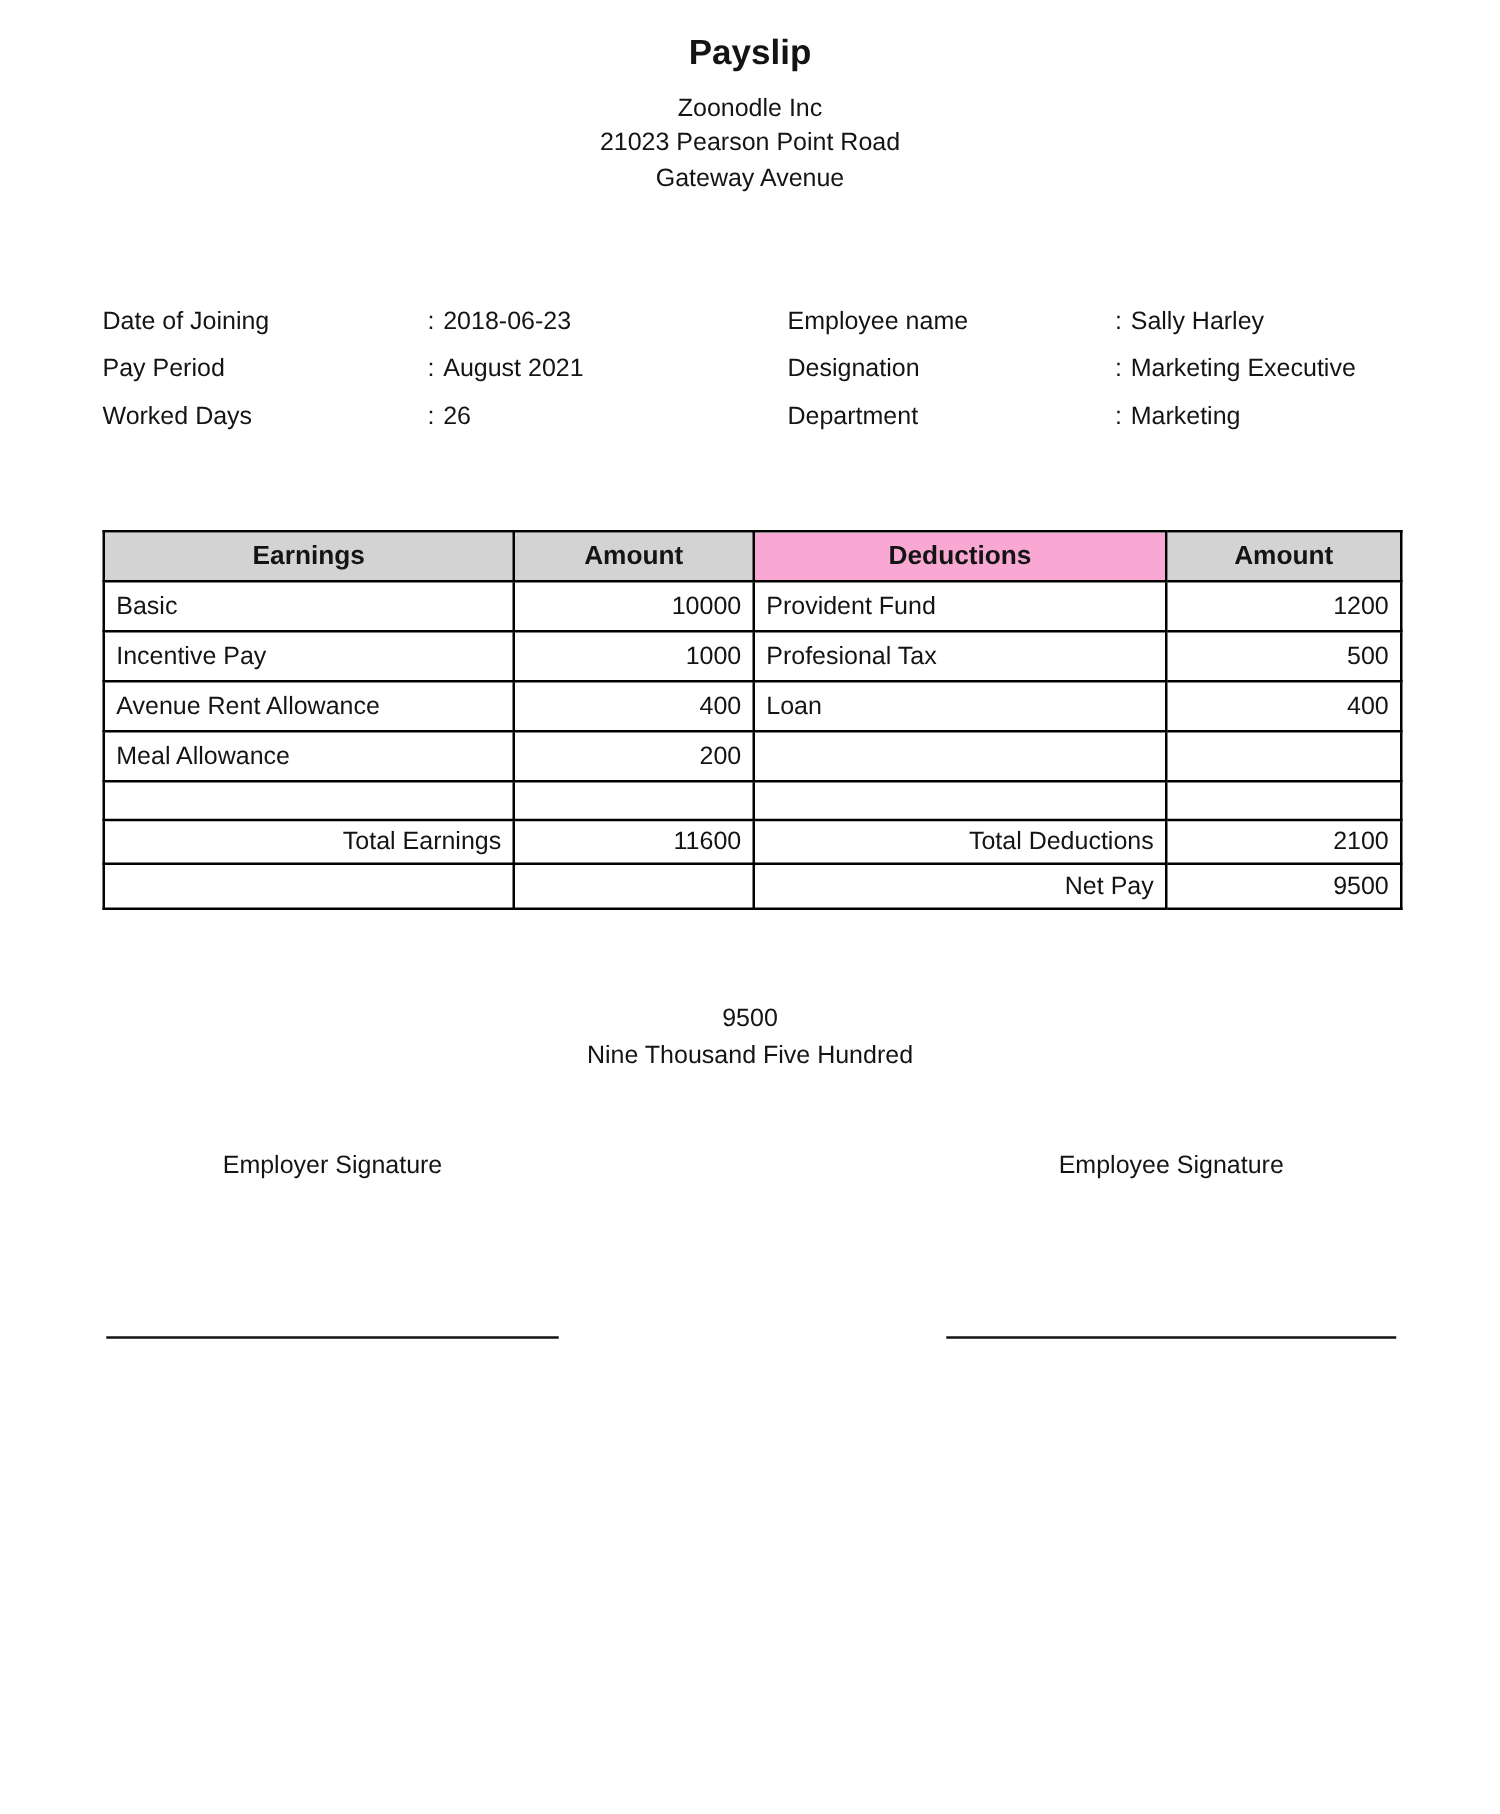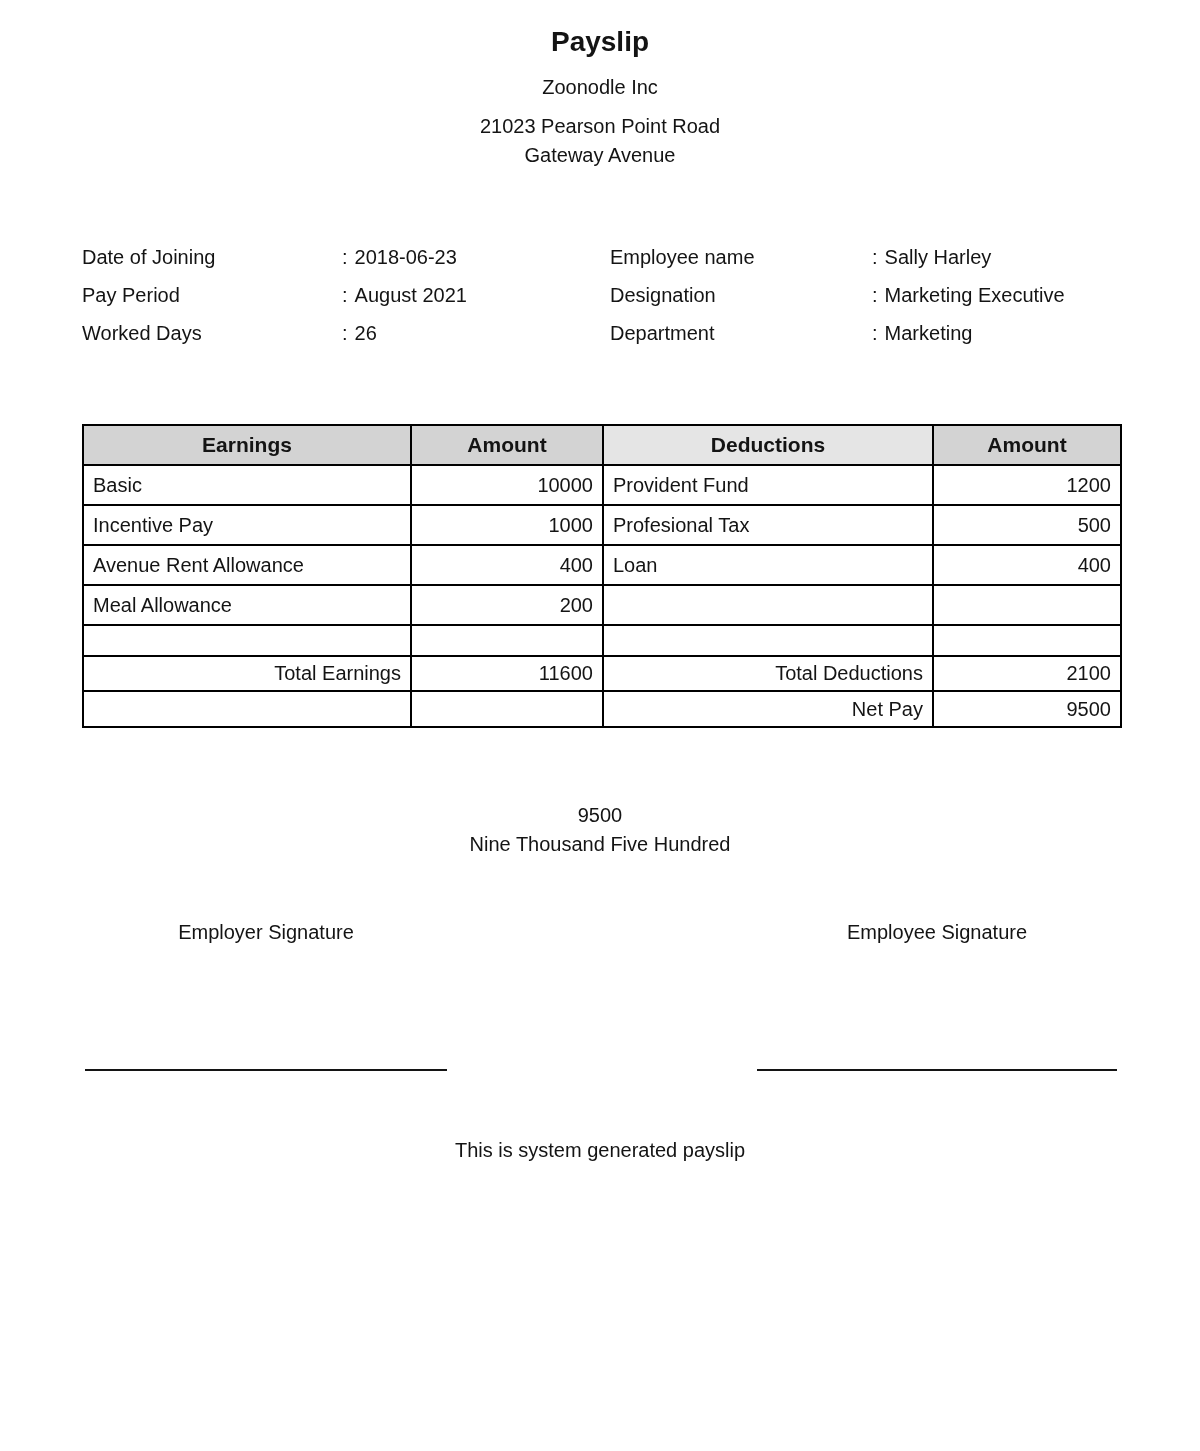--- a/index.html
+++ b/index.html
@@ -11,32 +11,32 @@
     background: #ffffff;
     font-family: "Liberation Sans", sans-serif;
     color: #141414;
     overflow: hidden;
   }
 
   
   .doc-header { position: absolute; top: 0; left: 0; width: 100%; text-align: center; }
   .doc-title { position: absolute; top: 25px; width: 100%; font-size: 28px; font-weight: bold; line-height: 34px; }
   .company-name { position: absolute; top: 73px; width: 100%; font-size: 20px; line-height: 28px; }
-  .company-address { position: absolute; top: 112px; width: 100%; font-size: 20px; line-height: 29px; }
+  .company-address { position: absolute; top: 100px; width: 100%; font-size: 20px; line-height: 29px; }
 
   
   .info {
     position: absolute; top: 238px; left: 82px; width: 1038px;
     display: grid; grid-template-columns: 528px 510px;
     font-size: 20px;
   }
   .info-col { display: flex; flex-direction: column; }
   .info-row { display: flex; height: 38px; align-items: center; }
   .info-col-left .info-label { width: 260px; flex: 0 0 260px; }
-  .info-col-right .info-label { width: 262px; flex: 0 0 262px; }
+  .info-col-right .info-label { width: 262px; flex: 0 0 262px; margin-left: 20px; }
   .info-value-wrap { display: flex; }
   .colon-sep { margin-right: 7px; }
 
   
   .pay-table {
     position: absolute; top: 424px; left: 82px; width: 1038px;
     border-collapse: collapse; table-layout: fixed;
     font-size: 20px; color: #141414;
   }
   .pay-table th, .pay-table td {
@@ -137,21 +137,21 @@
     <colgroup>
       <col style="width:328px">
         <col style="width:192px">
         <col style="width:330px">
         <col style="width:188px">
     </colgroup>
     <thead>
       <tr>
         <th class="col-header" style="background: rgb(211, 211, 211);">Earnings</th>
         <th class="col-header" style="background: rgb(211, 211, 211);">Amount</th>
-        <th class="col-header" style="background: #e5e5e5;">Deductions</th>
+        <th class="col-header" style="background: #f9a8d4;">Deductions</th>
         <th class="col-header" style="background: rgb(211, 211, 211);">Amount</th>
       </tr>
     </thead>
     <tbody>
       <tr>
         <td>Basic</td>
         <td class="cell-amount">10000</td>
         <td>Provident Fund</td>
         <td class="cell-amount">1200</td>
       </tr>
@@ -197,15 +197,14 @@
   <div class="netpay-summary">
     <div>9500</div>
     <div>Nine Thousand Five Hundred</div>
   </div>
 
   <div class="sig-label sig-label-employer">Employer Signature</div>
   <div class="sig-label sig-label-employee">Employee Signature</div>
   <div class="sig-line sig-line-employer"></div>
   <div class="sig-line sig-line-employee"></div>
 
-  <div class="footer-note">This is system generated payslip</div>
 
 </div>
 
 </body></html>

